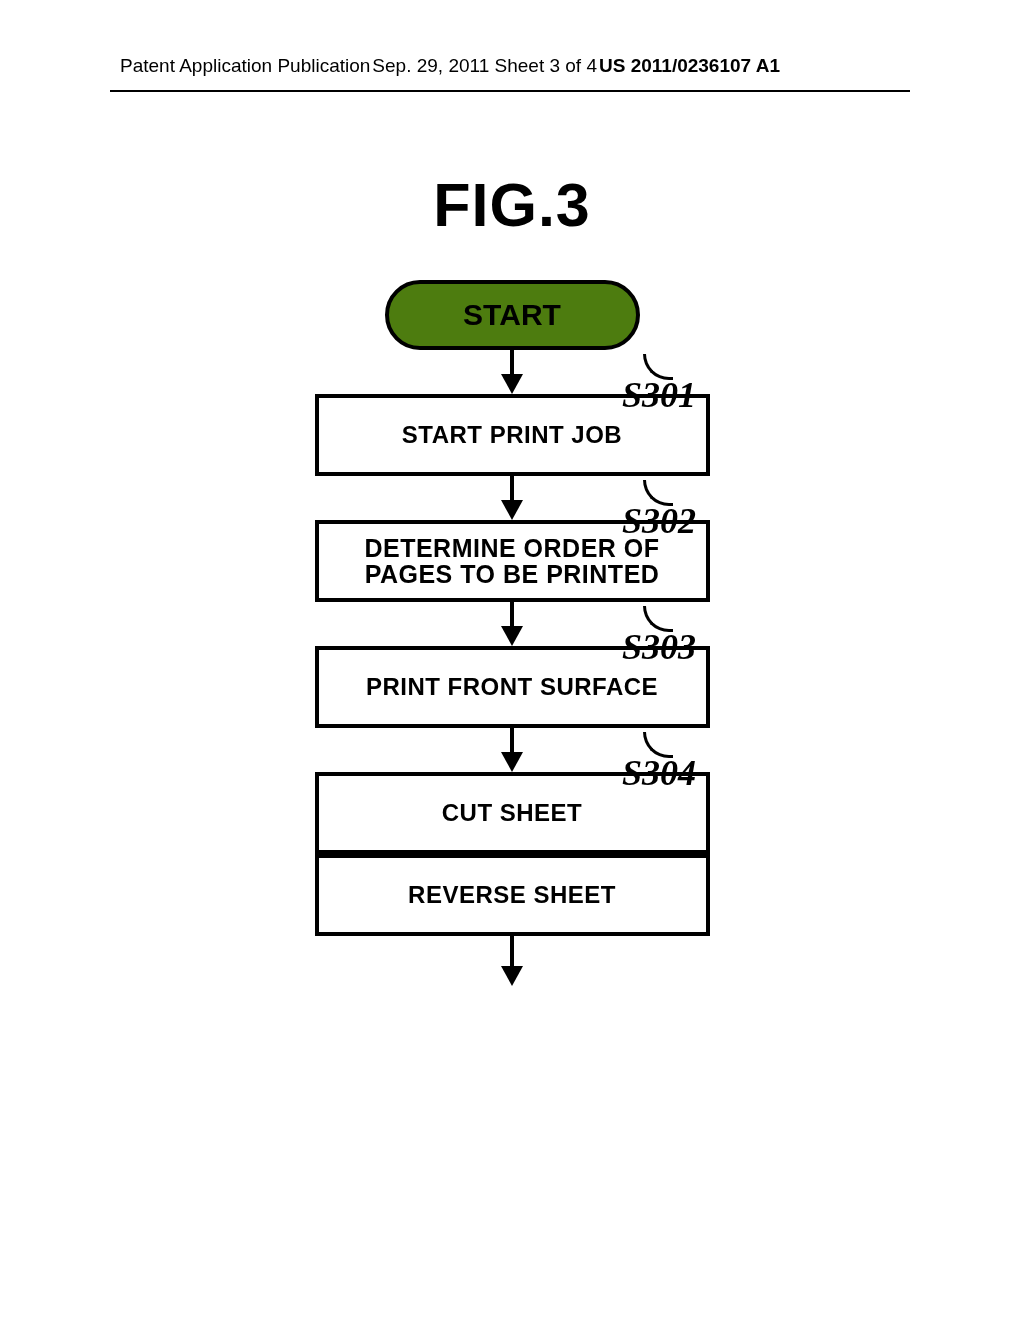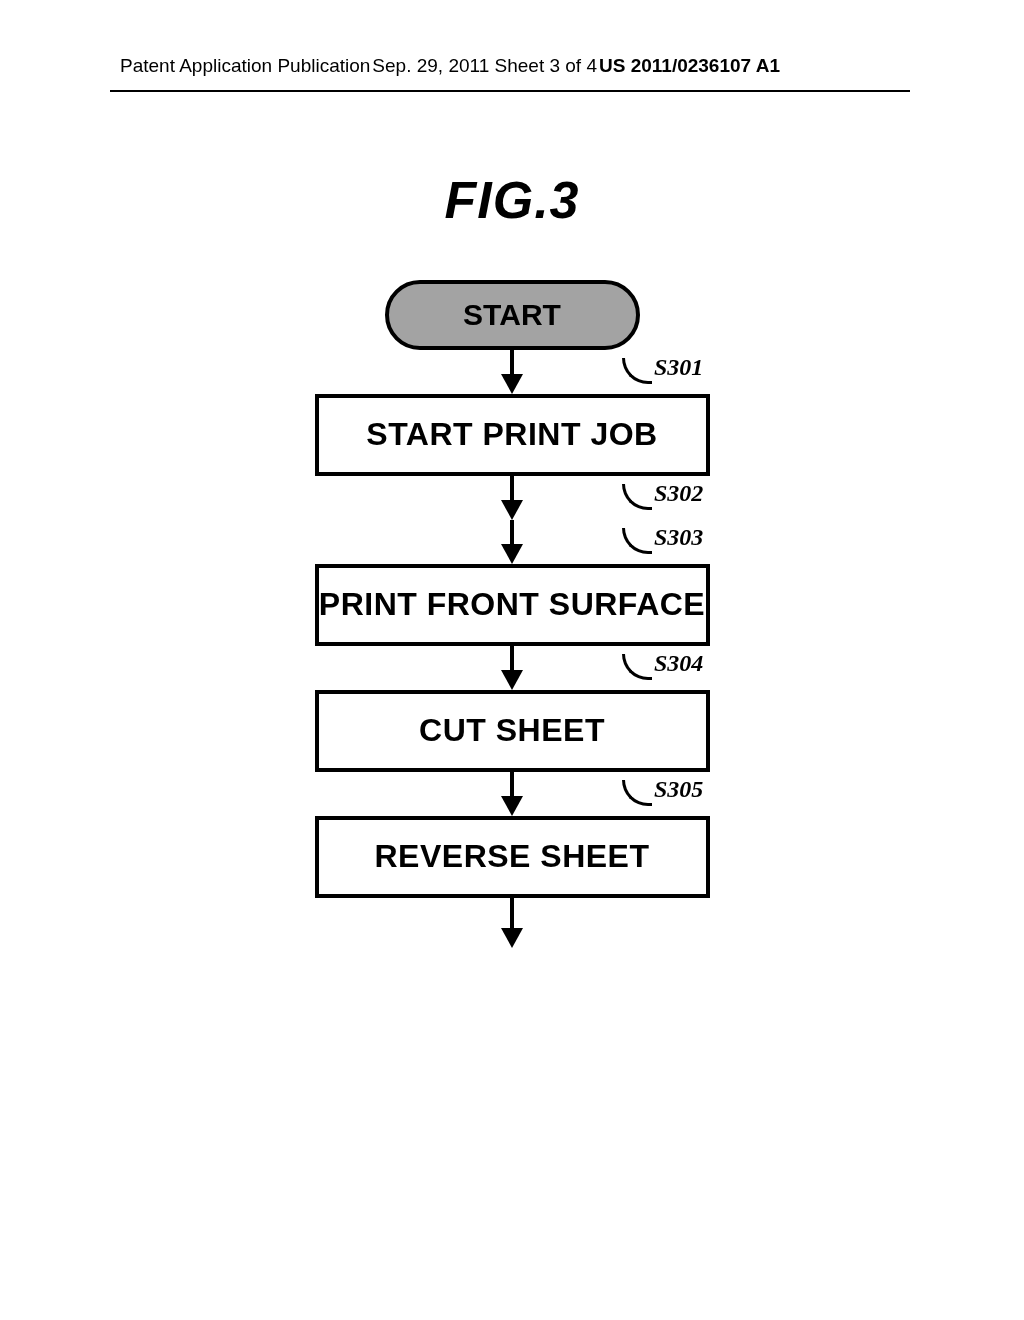--- a/index.html
+++ b/index.html
@@ -32,24 +32,23 @@
   }
   .figure-title {
     position: absolute;
     top: 170px;
     left: 0;
     width: 1024px;
     text-align: center;
     letter-spacing: 1px;
   }
   .figure-title span {
-    font-size: 52px;
+    font-size: 61px;
     font-weight: 900;
     font-family: Arial, Helvetica, sans-serif;
-    font-style: italic;
   }
   .flowchart {
     position: absolute;
     top: 280px;
     left: 0;
     width: 1024px;
     display: flex;
     flex-direction: column;
     align-items: center;
   }
@@ -62,30 +61,30 @@
   .terminator {
     border: 4px solid #000;
     border-radius: 36px;
     width: 255px;
     height: 70px;
     display: flex;
     align-items: center;
     justify-content: center;
     font-size: 30px;
     font-weight: 900;
-    background: #a3a3a3;
+    background: #4d7c0f;
   }
   .process {
     border: 4px solid #000;
     width: 395px;
     height: 82px;
     display: flex;
     align-items: center;
     justify-content: center;
-    font-size: 32px;
+    font-size: 24px;
     font-weight: 900;
     text-align: center;
     line-height: 1.05;
     background: #fff;
     letter-spacing: 0.5px;
   }
   .process.small-text { font-size: 25px; }
   .arrow-wrap {
     display: flex;
     flex-direction: row;
@@ -112,27 +111,28 @@
     width: 0;
     height: 0;
     border-left: 11px solid transparent;
     border-right: 11px solid transparent;
     border-top: 20px solid #000;
   }
   .step-label {
     position: absolute;
     font-style: italic;
     font-weight: bold;
-    font-size: 24px;
+    font-size: 36px;
     font-family: "Times New Roman", Times, serif;
     left: 50%;
     margin-left: 110px;
     top: 4px;
     display: flex;
     align-items: center;
+    flex-direction: column;
   }
   .curve-connector {
     display: inline-block;
     width: 30px;
     height: 26px;
     border-bottom: 3px solid #000;
     border-left: 3px solid #000;
     border-bottom-left-radius: 26px;
     margin-right: 2px;
     margin-bottom: -6px;
@@ -177,20 +177,23 @@
 
     <div class="arrow-wrap">
       <div class="arrow-line"></div>
       <div class="arrow-head"></div>
       <div class="step-label">
         <span class="curve-connector"></span>
         <span>S302</span>
       </div>
     </div>
 
+    <div class="process small-text">
+      <span>DETERMINE ORDER OF PAGES TO BE PRINTED</span>
+    </div>
 
     <div class="arrow-wrap">
       <div class="arrow-line"></div>
       <div class="arrow-head"></div>
       <div class="step-label">
         <span class="curve-connector"></span>
         <span>S303</span>
       </div>
     </div>
 
@@ -204,28 +207,20 @@
       <div class="step-label">
         <span class="curve-connector"></span>
         <span>S304</span>
       </div>
     </div>
 
     <div class="process">
       <span>CUT SHEET</span>
     </div>
 
-    <div class="arrow-wrap">
-      <div class="arrow-line"></div>
-      <div class="arrow-head"></div>
-      <div class="step-label">
-        <span class="curve-connector"></span>
-        <span>S305</span>
-      </div>
-    </div>
 
     <div class="process">
       <span>REVERSE SHEET</span>
     </div>
 
 
 
     <div class="arrow-wrap last-arrow">
       <div class="arrow-line"></div>
       <div class="arrow-head"></div>

